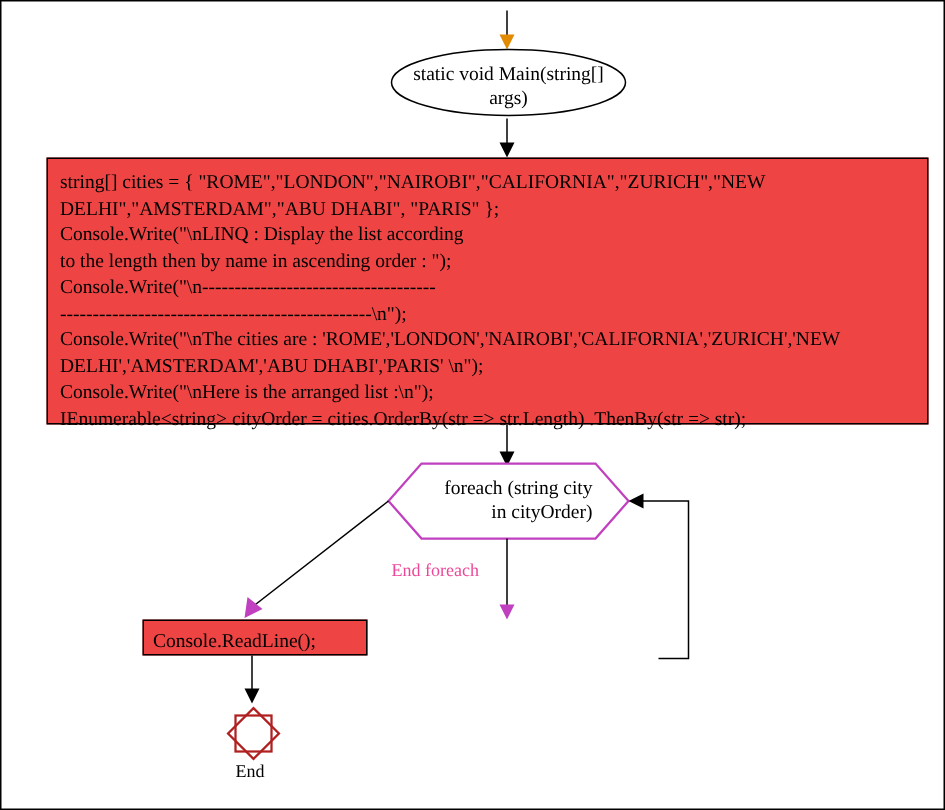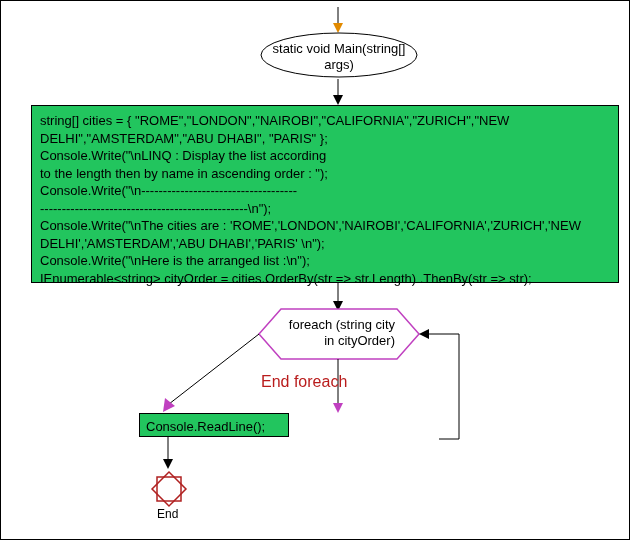--- a/index.html
+++ b/index.html
@@ -11,25 +11,26 @@
     width: 630px;
     height: 540px;
     position: relative;
   }
   .canvas {
     position: relative;
     width: 630px;
     height: 540px;
     border: 1px solid #000;
     box-sizing: border-box;
+    font-family: Liberation Serif, serif;
   }
   .process-box {
     position: absolute;
     border: 1px solid #000;
-    background: #22c55e;
+    background: #ef4444;
     padding: 6px 8px;
     box-sizing: border-box;
     line-height: 1.35;
     white-space: pre-wrap;
   }
   svg.ellipse-svg, svg.hex-svg, svg.arrow-svg, svg.end-svg, svg.start-arrow {
     position: absolute;
     overflow: visible;
   }
   .ellipse-text {
@@ -40,22 +41,22 @@
     line-height: 1.2;
   }
   .hex-text {
     position: absolute;
     text-align: right;
     font-size: 13px;
     line-height: 1.2;
   }
   .label-text {
     position: absolute;
-    font-size: 16px;
-    color: #b91c1c;
+    font-size: 12px;
+    color: #ec4899;
   }
   .arrowhead-orange { fill: #e28a00; }
   .arrowhead-black { fill: #000; }
   .arrowhead-magenta { fill: #c040c0; }
 </style>
 </head>
 <body>
 
 <div class="canvas">
 
@@ -106,21 +107,21 @@
   </svg>
 
   <div class="label-text" style="left:260px; top:372px;">End foreach</div>
 
 
   <svg class="arrow-svg" style="left:418px; top:326px;" width="50" height="114">
     <path d="M20 112 L40 112 L40 7 L8 7" fill="none" stroke="#000" stroke-width="1"></path>
     <polygon class="arrowhead-black" points="0,7 10,2 10,12"></polygon>
   </svg>
 
-  <div class="process-box" style="left:94px; top:412px; width:150px; height:24px; padding:4px 6px;margin-left:44px;">Console.ReadLine();</div>
+  <div class="process-box" style="left:94px; top:412px; width:150px; height:24px; padding:4px 6px;">Console.ReadLine();</div>
 
   <svg class="arrow-svg" style="left:160px; top:436px;" width="14" height="32">
     <line x1="7" y1="0" x2="7" y2="24" stroke="#000" stroke-width="1"></line>
     <polygon class="arrowhead-black" points="7,32 2,22 12,22"></polygon>
   </svg>
 
   <svg class="end-svg" style="left:148px; top:468px;" width="40" height="40">
     <rect x="8" y="8" width="24" height="24" fill="#fff" stroke="#b02020" stroke-width="1.5"></rect>
     <rect x="8" y="8" width="24" height="24" fill="none" stroke="#b02020" stroke-width="1.5" transform="rotate(45 20 20)"></rect>
   </svg>

